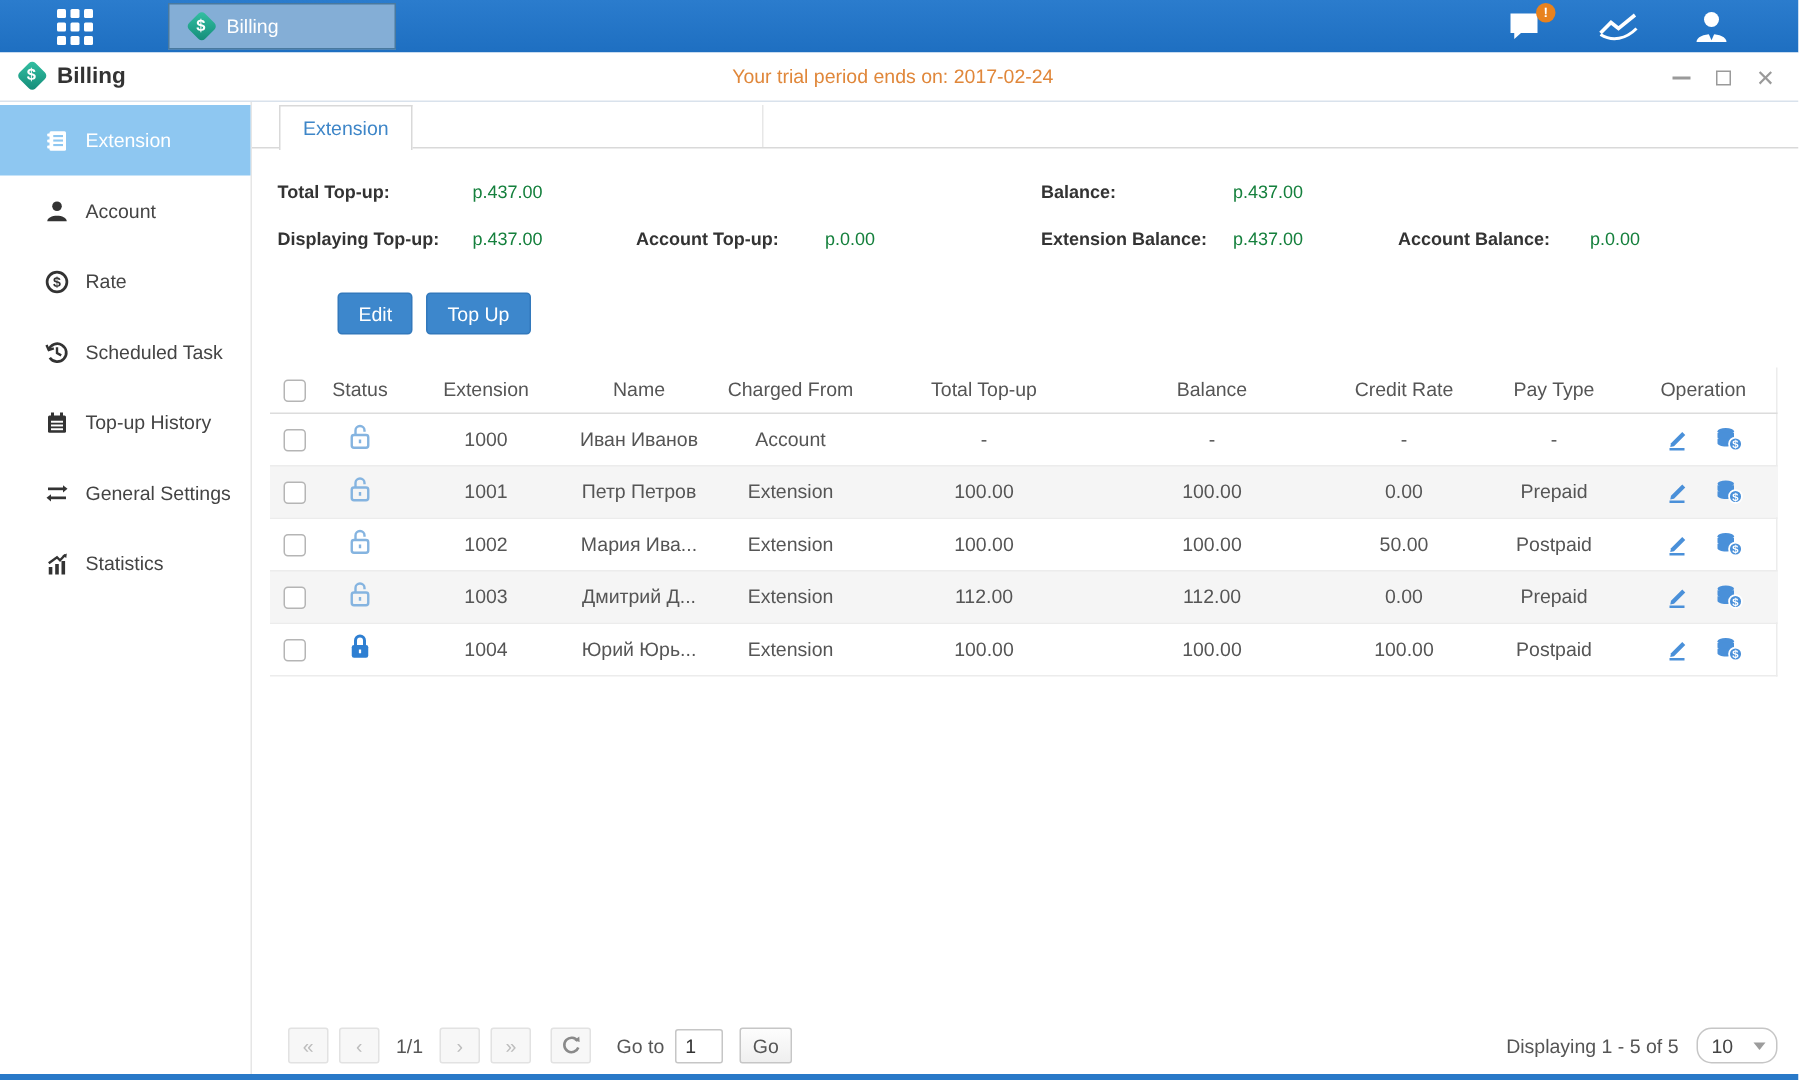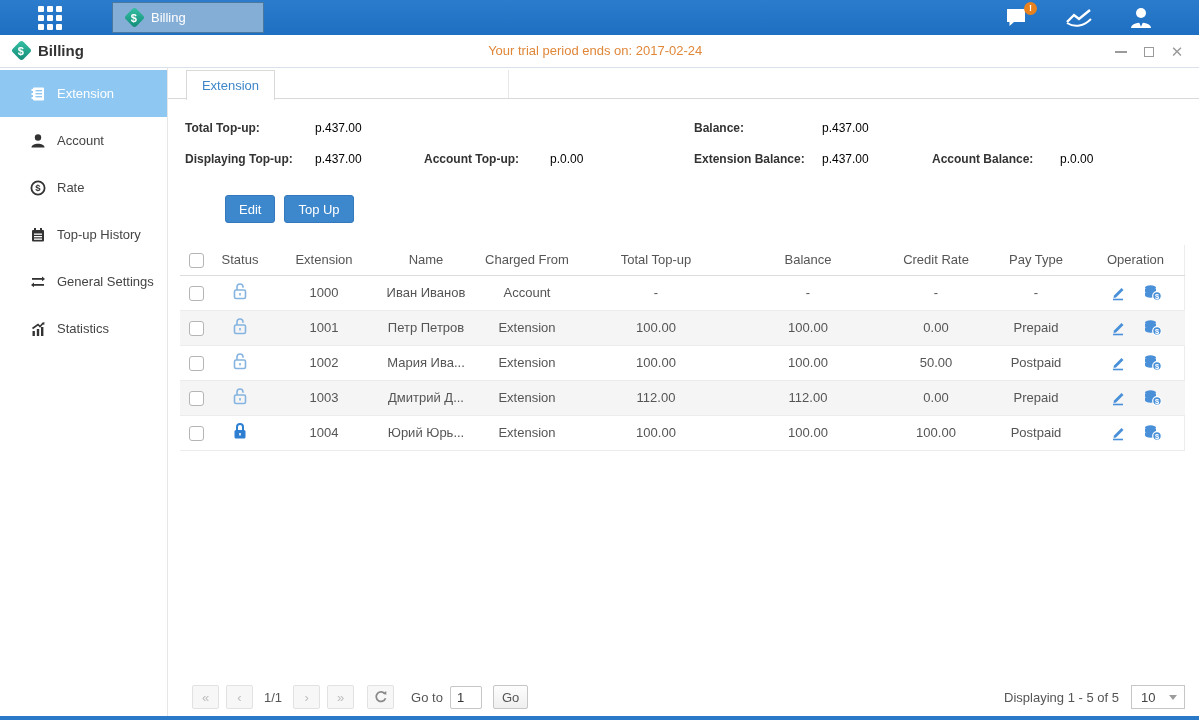--- a/index.html
+++ b/index.html
@@ -51,21 +51,21 @@
   
   .tabstrip { position:relative; height:31px; border-bottom:1px solid #d9d9d9; }
   .tab { position:absolute; left:18px; top:2px; width:89px; height:30px; background:#fff;
          border:1px solid #d9d9d9; border-bottom:none; color:#3e86c8; font-size:13px;
          display:flex; align-items:center; justify-content:center; cursor:pointer; z-index:2; }
   .tab-ghost-divider { position:absolute; left:340px; top:2px; height:28px; border-left:1px solid #e7e7e7; }
 
   
   .summary { position:absolute; top:31px; left:0; right:0; height:115px; font-size:12px; }
   .summary .lab { position:absolute; font-weight:bold; color:#333; }
-  .summary .val { position:absolute; color:#000000; }
+  .summary .val { position:absolute; color:#15803d; }
 
   
   .btn-row { position:absolute; top:127px; left:17px; display:flex; gap:9px;padding-left:40px; }
   .btn-blue { background:#3d87cc; color:#fff; border:1px solid #3379bc; border-radius:3px;
               height:28px; padding:0 13px; font-size:13px; display:flex; align-items:center; cursor:pointer; }
 
   
   .table-wrap { position:absolute; top:177px; left:12px; width:1005px; border-right:1px solid #ececec; }
   table { border-collapse:collapse; width:1005px; table-layout:fixed; font-size:13px; }
   thead th { height:30px; font-weight:normal; color:#555; text-align:center; border-bottom:1px solid #dcdcdc; }
@@ -85,21 +85,21 @@
   .pager { position:absolute; left:12px; top:0; display:flex; align-items:center; gap:7px; }
   .pg-btn { width:27px; height:24px; background:#f7f7f7; border:1px solid #e2e2e2; border-radius:2px;
             color:#bdbdbd; font-size:13px; display:flex; align-items:center; justify-content:center; cursor:pointer; }
   .pg-text { margin:0 4px; color:#555; }
   .goto-label { margin-left:10px; }
   .goto-input { width:32px; height:23px; border:1px solid #c6c6c6; border-radius:2px; text-align:left;
                 padding-left:6px; font-size:13px; color:#333; font-family:inherit; }
   .go-btn { height:24px; padding:0 8px; background:linear-gradient(#fdfdfd,#efefef); border:1px solid #c6c6c6;
             border-radius:2px; color:#555; font-size:13px; display:flex; align-items:center; cursor:pointer; margin-left:4px; }
   .display-group { position:absolute; right:0; top:0; display:flex; align-items:center; gap:12px; }
-  .page-size { position:relative; width:54px; height:24px; border:1px solid #c6c6c6; border-radius:0;
+  .page-size { position:relative; width:54px; height:24px; border:1px solid #c6c6c6; border-radius:10px;
                background:#fff; display:flex; align-items:center; padding-left:9px; cursor:pointer; color:#444; }
   .page-size .arrow { position:absolute; right:7px; top:9px; width:0; height:0;
                       border-left:4px solid transparent; border-right:4px solid transparent;
                       border-top:5px solid #9c9c9c; }
 
   
   .win-bottom { position:absolute; bottom:0; left:0; width:1199px; height:4px; background:#2979c8; }
 </style>
 </head>
 <body>
@@ -185,20 +185,28 @@
           <path d="M1.5 14.5 c0-5 13-5 13 0 z"></path>
       </svg>
       <span>Account</span>
     </div>
     <div class="side-item">
       <svg width="16" height="16" viewBox="0 0 16 16" color="#333">
         <circle cx="8" cy="8" r="6.6" fill="none" stroke="currentColor" stroke-width="1.8"></circle>
         <text x="8" y="11.4" text-anchor="middle" font-size="9.5" font-weight="bold" fill="currentColor" font-family="Liberation Sans,sans-serif">$</text>
       </svg>
       <span>Rate</span>
+    </div>
+    <div class="side-item">
+      <svg width="16" height="16" viewBox="0 0 16 16" fill="none" stroke="#333" color="#333">
+        <path d="M3.2 11.5 a6 6 0 1 0 -0.7 -5.3" stroke-width="1.8"></path>
+        <path d="M1 3 l1.5 3.4 3.4 -1.2" stroke-width="1.6" fill="none"></path>
+        <path d="M8 4.5 v3.8 l2.8 1.6" stroke-width="1.6"></path>
+      </svg>
+      <span>Scheduled Task</span>
     </div>
     <div class="side-item">
       <svg width="16" height="16" viewBox="0 0 16 16" fill="currentColor" color="#333">
         <rect x="2" y="3" width="12" height="11.5" rx="1"></rect>
         <rect x="4" y="1" width="2" height="3.5"></rect>
           <rect x="10" y="1" width="2" height="3.5"></rect>
         <rect x="4" y="6.5" width="8" height="1.3" fill="#fff"></rect>
           <rect x="4" y="9" width="8" height="1.3" fill="#fff"></rect>
           <rect x="4" y="11.5" width="8" height="1.3" fill="#fff"></rect>
       </svg>

